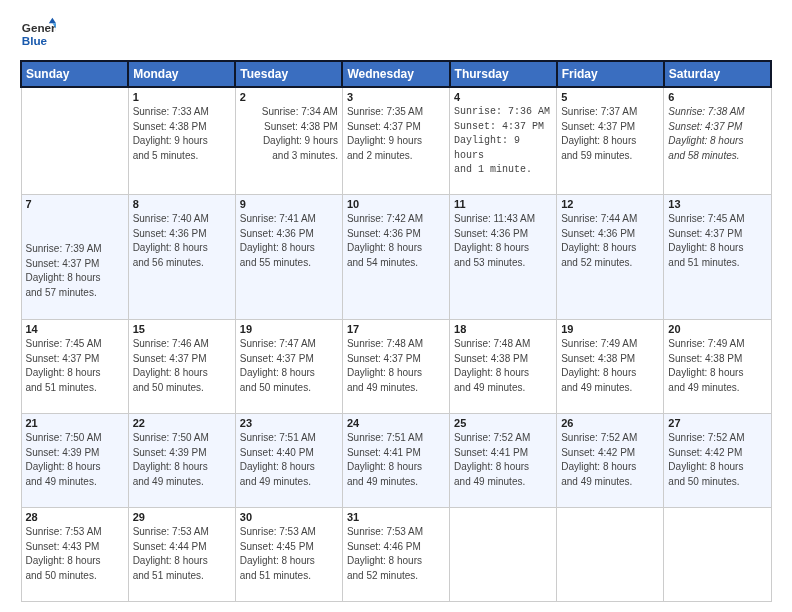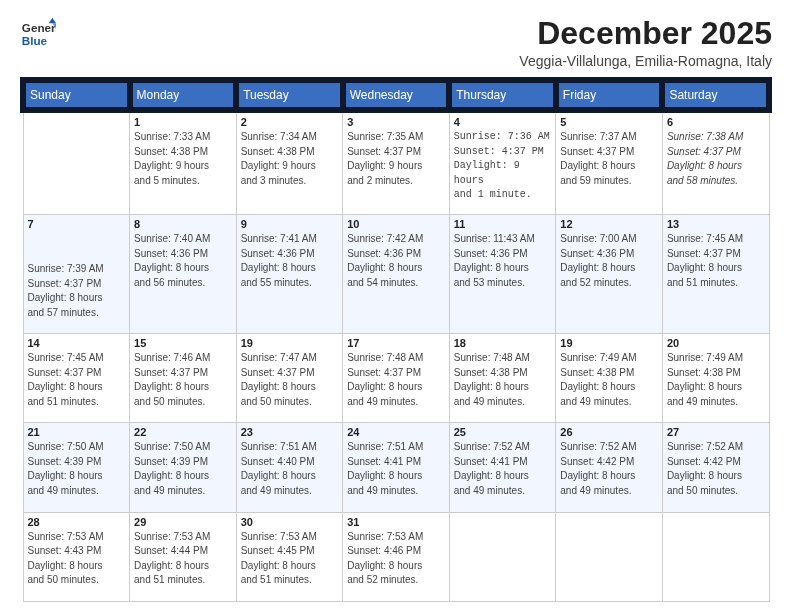--- a/index.html
+++ b/index.html
@@ -50,24 +50,24 @@
       flex: 1;
       border: 1px solid #ccc;
       border-collapse: collapse;
       width: 100%;
       table-layout: fixed;
     }
     .calendar th {
       background: #3a6ec0;
       color: #fff;
       font-size: 12px;
-      font-weight: normal;
+      font-weight: bold;
       padding: 5px 4px;
       text-align: left;
-      border: 6px solid #0f172a;
+      border: 2px solid #0f172a;
     }
     .calendar td {
       border: 1px solid #ccc;
       vertical-align: top;
       padding: 3px 4px;
       font-size: 9.5px;
       color: #333;
       height: 82px;
     }
     .day-num {
@@ -93,24 +93,20 @@
 <div class="page">
   <div class="header">
     <div class="logo">
       <svg class="logo-icon" viewBox="0 0 40 40">
         <text x="2" y="18" font-size="13" font-weight="bold" fill="#333">General</text>
         <text x="2" y="32" font-size="13" font-weight="bold" fill="#1a5aad">Blue</text>
         <polygon points="32,8 40,8 36,2" fill="#1a5aad"></polygon>
         <polygon points="36,8 40,14 40,8" fill="#4499dd"></polygon>
       </svg>
     </div>
-    <div class="title-block">
-      <div class="month-year">December 2025</div>
-      <div class="location">Veggia-Villalunga, Emilia-Romagna, Italy</div>
-    </div>
   </div>
 
   <table class="calendar">
     <thead>
       <tr class="cal-header-row">
         <th>Sunday</th>
         <th>Monday</th>
         <th>Tuesday</th>
         <th>Wednesday</th>
         <th>Thursday</th>
@@ -123,21 +119,21 @@
           <td class="empty"></td>
           <td>
             <span class="day-num">1</span>
             <div class="day-info" style="white-space: pre-line;">Sunrise: 7:33 AM
 Sunset: 4:38 PM
 Daylight: 9 hours
 and 5 minutes.</div>
           </td>
           <td>
             <span class="day-num">2</span>
-            <div class="day-info" style="white-space: pre-line;">Sunrise: 7:34 AM
+            <div class="day-info" style="white-space: pre-line; text-align: right;">Sunrise: 7:34 AM
 Sunset: 4:38 PM
 Daylight: 9 hours
 and 3 minutes.</div>
           </td>
           <td>
             <span class="day-num">3</span>
             <div class="day-info" style="white-space: pre-line;">Sunrise: 7:35 AM
 Sunset: 4:37 PM
 Daylight: 9 hours
 and 2 minutes.</div>
@@ -195,21 +191,21 @@
           </td>
           <td>
             <span class="day-num">11</span>
             <div class="day-info" style="white-space: pre-line;">Sunrise: 11:43 AM
 Sunset: 4:36 PM
 Daylight: 8 hours
 and 53 minutes.</div>
           </td>
           <td>
             <span class="day-num">12</span>
-            <div class="day-info" style="white-space: pre-line;">Sunrise: 7:00 AM
+            <div class="day-info" style="white-space: pre-line;">Sunrise: 7:44 AM
 Sunset: 4:36 PM
 Daylight: 8 hours
 and 52 minutes.</div>
           </td>
           <td>
             <span class="day-num">13</span>
             <div class="day-info" style="white-space: pre-line;">Sunrise: 7:45 AM
 Sunset: 4:37 PM
 Daylight: 8 hours
 and 51 minutes.</div>

